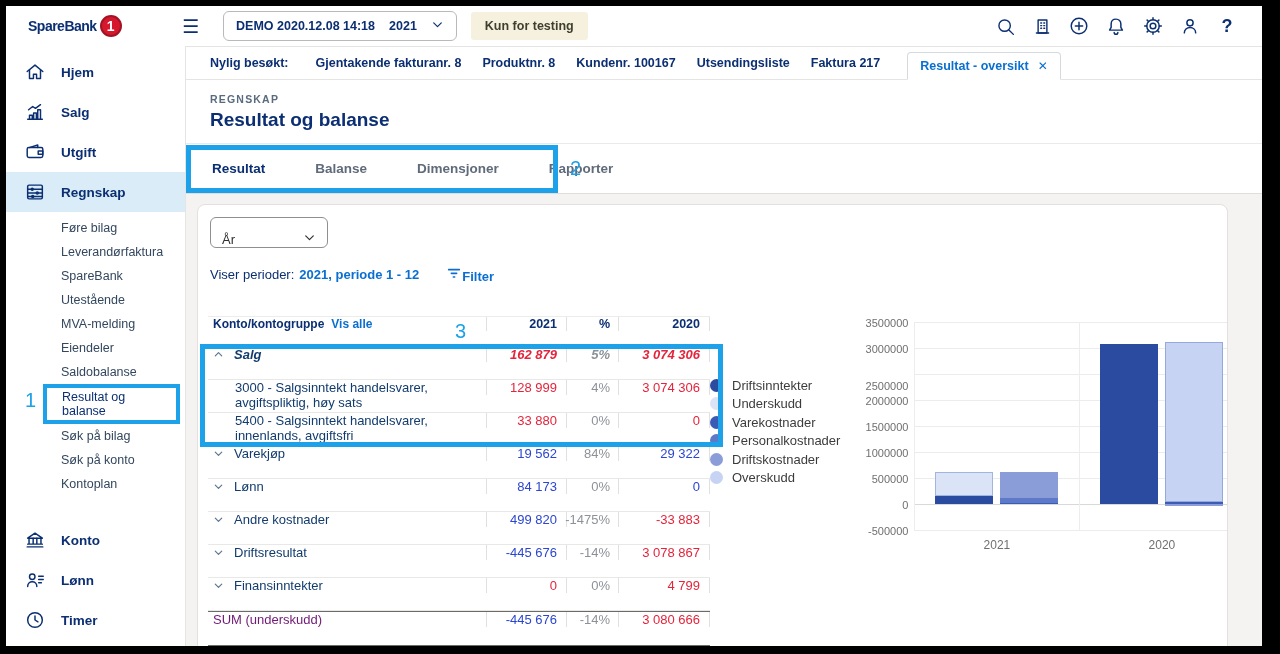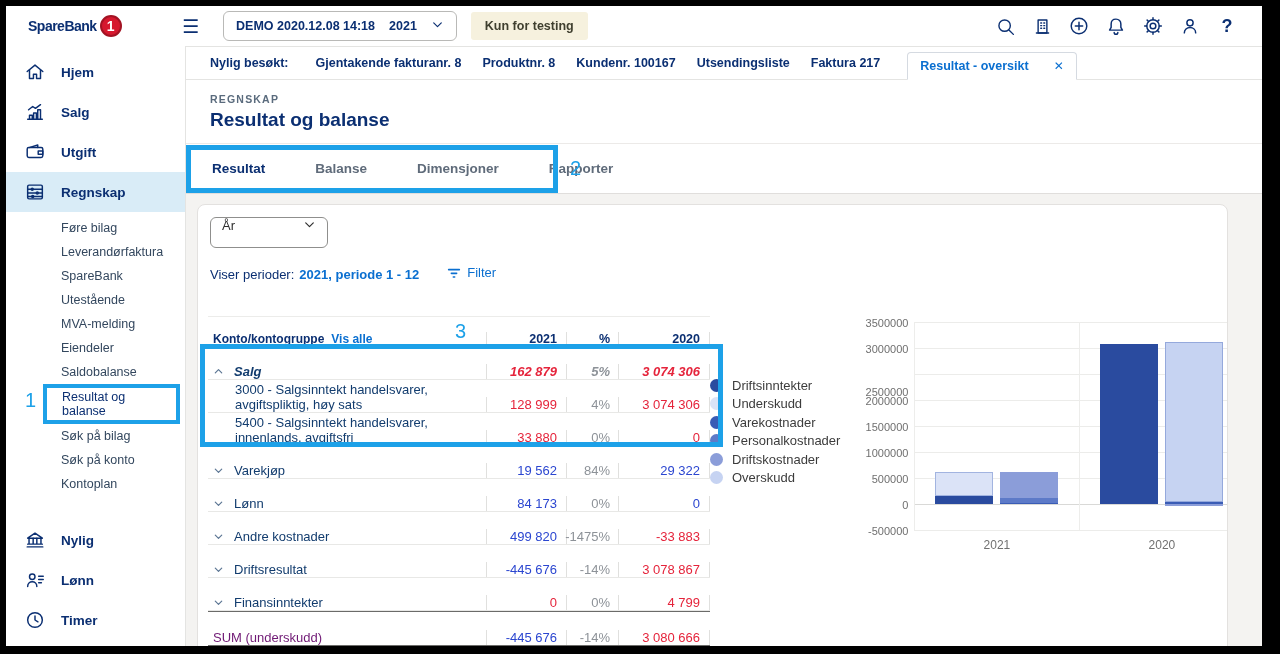--- a/index.html
+++ b/index.html
@@ -32,46 +32,46 @@
   .subnav li.annotated .wrap{position:relative;display:inline-block;background:#fff;padding:1px 3px 1px 1px}
   .subnav li.annotated .box{position:absolute;left:-18px;top:-5px;right:-7px;bottom:-5px;border:4px solid var(--ann);pointer-events:none}
   .ann-num{color:var(--ann);font-size:20px;line-height:1}
   .subnav li.annotated .ann-num{position:absolute;left:-36px;top:1px}
   .gap-top{margin-top:16px}
 
   .main{flex:1;display:flex;flex-direction:column;min-width:0}
   .recent-row{flex:0 0 34px;border-top:1px solid #e4e4e2;border-bottom:1px solid #e4e4e2;display:flex;align-items:center;gap:27px;padding:0 24px;font-size:12.5px;color:var(--navy)}
   .recent-label{font-weight:bold}
   .recent-row a{color:var(--navy);text-decoration:none;font-weight:bold;cursor:pointer;white-space:nowrap}
-  .chip{align-self:stretch;margin-top:5px;margin-bottom:-1px;background:#fff;border:1px solid #d5dae1;border-bottom-color:#fff;border-radius:4px 4px 0 0;display:flex;align-items:center;gap:25px;padding:0 12px;color:var(--link);font-weight:bold;cursor:pointer}
+  .chip{align-self:stretch;margin-top:5px;margin-bottom:-1px;background:#fff;border:1px solid #d5dae1;border-bottom-color:#fff;border-radius:4px 4px 0 0;display:flex;align-items:center;gap:9px;padding:0 12px;color:var(--link);font-weight:bold;cursor:pointer}
   .chip .x{font-size:12px}
 
   .title-block{padding:13px 24px 12px;border-bottom:1px solid #eceae8}
   .eyebrow{font-size:10.5px;letter-spacing:1.2px;color:#5a6b7d;font-weight:bold}
   .page-title{font-size:19px;font-weight:bold;color:var(--navy);margin-top:4px}
 
   .tabs-row{position:relative;flex:0 0 50px;display:flex;align-items:stretch;gap:46px;padding:0 24px;border-bottom:1px solid #e0dedc;background:#fff}
   .tab{display:flex;align-items:center;font-size:13.5px;color:#5f6b7a;font-weight:bold;cursor:pointer;padding:0 2px}
   .tab.active{color:var(--navy);box-shadow:inset 0 -3px 0 var(--navy)}
   .ann2-box{position:absolute;left:0;top:1px;width:372px;height:48px;border:5px solid var(--ann);pointer-events:none;z-index:3}
   .ann2-num{position:absolute;left:384px;top:14px;z-index:3}
 
   .content{flex:1;background:#f4f3f1;padding:10px 34px 0 11px;min-height:0}
   .card{background:#fff;border:1px solid #e3e1df;border-radius:8px;height:110%;padding:12px 4px 0 10px;position:relative;overflow:hidden}
 
-  .year-select{width:118px;height:31px;border:1px solid #8f8f8d;border-radius:6px;display:flex;align-items:flex-start;justify-content:space-between;padding:0 11px;font-size:13px;color:#2f2f2f;cursor:pointer;margin-left:2px}
+  .year-select{width:118px;height:31px;border:1px solid #8f8f8d;border-radius:6px;display:flex;align-items:flex-end;justify-content:space-between;padding:0 11px;font-size:13px;color:#2f2f2f;cursor:pointer;margin-left:2px}
   .period-row{margin-top:17px;display:flex;align-items:center;font-size:13px;color:var(--navy);margin-left:2px}
   .period-link{color:var(--link);font-weight:bold;margin-left:5px;cursor:pointer}
-  .filter-btn{display:flex;align-items:flex-start;gap:5px;margin-left:27px;color:var(--link);font-weight:normal;cursor:pointer}
+  .filter-btn{display:flex;align-items:flex-end;margin-left:27px;color:var(--link);font-weight:bold;cursor:pointer}
 
   .main-row{display:flex;margin-top:32px;align-items:flex-start}
 
   
   .tablewrap{flex:0 0 502px;position:relative;font-size:13px}
-  .trow{display:flex;align-items:flex-end;border-bottom:1px solid #e8e8e6;min-height:33px}
+  .trow{display:flex;align-items:flex-start;border-bottom:1px solid #e8e8e6;min-height:33px}
   .trow.head{border-top:1px solid #ececea;min-height:31px}
   .tc-label{flex:1;display:flex;align-items:center;color:#123c6e;padding-left:5px;gap:7px}
   .tc-label.indent{padding-left:27px}
   .caret{width:14px;display:flex;align-items:center;color:#5b7593;cursor:pointer}
   .tc-num{width:80px;display:flex;align-items:center;justify-content:flex-end;padding-right:9px;border-left:1px solid #e0e0de}
   .tc-pct{width:52px;display:flex;align-items:center;justify-content:flex-end;padding-right:8px;border-left:1px solid #e0e0de}
   .tc-last{width:92px;border-right:1px solid #e0e0de}
   .head .tc-label{font-weight:bold;font-size:12px;color:var(--navy)}
   .head .tc-num,.head .tc-pct{font-weight:bold;font-size:12.5px;color:var(--navy)}
   .visalle{color:var(--link);cursor:pointer}
@@ -215,21 +215,21 @@
           <li>Søk på konto</li>
           <li>Kontoplan</li>
         </ul>
         <div class="nav-item gap-top">
           <span class="icon">
             <svg width="22" height="22" viewBox="0 0 24 24" fill="none" stroke="currentColor" stroke-width="1.6" stroke-linecap="round" stroke-linejoin="round">
               <path d="M4 10h16L12 4.5 4 10z"></path>
               <path d="M5.5 10v6.5M10 10v6.5M14 10v6.5M18.5 10v6.5M4 16.5h16M3.5 19.5h17"></path>
             </svg>
           </span>
-          <span>Nylig</span>
+          <span>Konto</span>
         </div>
         <div class="nav-item">
           <span class="icon">
             <svg width="22" height="22" viewBox="0 0 24 24" fill="none" stroke="currentColor" stroke-width="1.6" stroke-linecap="round" stroke-linejoin="round">
               <circle cx="9" cy="8.5" r="3"></circle>
               <path d="M4 19c0-3 2.3-5 5-5s5 2 5 5"></path>
               <path d="M16 8h5M16 11.5h5M16 15h3"></path>
             </svg>
           </span>
           <span>Lønn</span>
@@ -471,21 +471,21 @@
                     <div class="bar-seg" style="left: 86px; width: 58px; bottom: 26px; height: 1.27722px; background: rgb(58, 92, 181);"></div>
                     <div class="bar-seg" style="left: 86px; width: 58px; bottom: 27.2772px; height: 4.377px; background: rgb(93, 122, 200);"></div>
                     <div class="bar-seg" style="left: 86px; width: 58px; bottom: 31.6542px; height: 25.9906px; background: rgb(139, 157, 217);"></div>
                     <div class="bar-seg" style="left: 186px; width: 58px; bottom: 26px; height: 159.864px; background: rgb(42, 75, 159);"></div>
                     <div class="bar-seg" style="left: 251px; width: 58px; bottom: 26px; height: 1.52474px; background: rgb(58, 92, 181);"></div>
                     <div class="bar-seg" style="left: 251px; width: 58px; bottom: 24.2381px; height: 1.76192px; background: rgb(139, 157, 217);"></div>
                     <div class="bar-seg" style="left: 251px; width: 58px; bottom: 27.5247px; height: 160.195px; background: rgb(198, 211, 242); box-shadow: rgba(58, 92, 181, 0.35) 0px 0px 0px 1px inset;"></div>
                   </div>
               <div class="ylab" style="top: -5px;">3500000</div>
                   <div class="ylab" style="top: 21px;">3000000</div>
-                  <div class="ylab" style="top: 64px;">2500000</div>
+                  <div class="ylab" style="top: 58px;">2500000</div>
                   <div class="ylab" style="top: 73px;">2000000</div>
                   <div class="ylab" style="top: 99px;">1500000</div>
                   <div class="ylab" style="top: 125px;">1000000</div>
                   <div class="ylab" style="top: 151px;">500000</div>
                   <div class="ylab" style="top: 177px;">0</div>
                   <div class="ylab" style="top: 203px;">-500000</div>
                   <div class="xlab" style="left: 116.5px;">2021</div>
                   <div class="xlab" style="left: 281.5px;">2020</div>
                 </div>
             </div>

